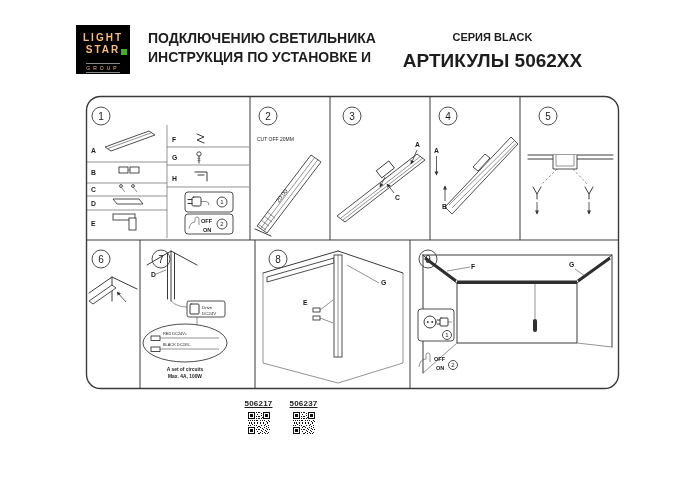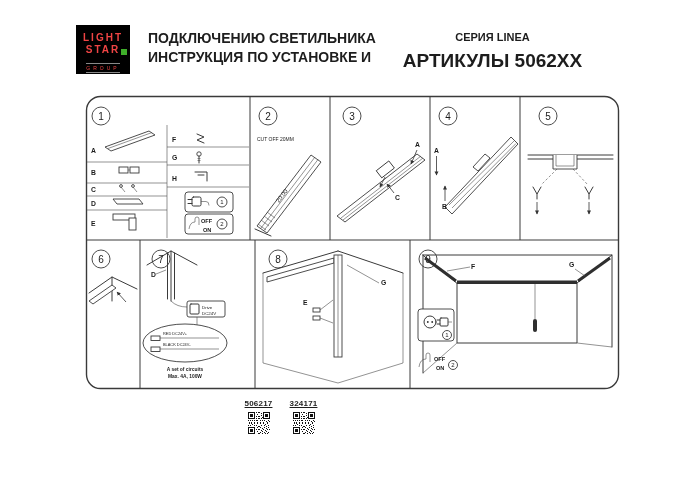--- a/index.html
+++ b/index.html
@@ -1,21 +1,21 @@
 <!DOCTYPE html>
 <html><head>
 <meta charset="utf-8">
 <style>
   html,body{margin:0;padding:0;background:#fff;}
   .page{position:relative;width:700px;height:495px;background:#fff;overflow:hidden;
         font-family:"Liberation Sans",sans-serif;color:#1d1d1d;}
 
   
   .logo{position:absolute;left:76px;top:25px;width:54px;height:49px;background:#000;
-        color:#ef4444;text-align:center;padding-top:7px;box-sizing:border-box;}
+        color:#fdba74;text-align:center;padding-top:7px;box-sizing:border-box;}
   .logo-line{font-size:10px;font-weight:bold;letter-spacing:2px;line-height:12px;}
   .logo-group{font-size:5px;letter-spacing:3px;margin-top:3px;border-top:0.5px solid #888;
         border-bottom:0.5px solid #888;display:inline-block;padding:1px 0;}
   .logo-square{position:absolute;right:3px;top:24px;width:6px;height:6px;background:#3fae2a;}
 
   
   .title{position:absolute;left:148px;top:29px;font-size:14px;font-weight:bold;
          line-height:19px;color:#1d1d1d;}
   .series-block{position:absolute;left:400px;top:31px;width:185px;text-align:center;}
   .series{font-size:11px;font-weight:bold;}
@@ -67,21 +67,21 @@
     <div class="logo-line">STAR</div>
     <div class="logo-group">GROUP</div>
     <span class="logo-square"></span>
   </div>
 
   <div class="title">
     <div>ПОДКЛЮЧЕНИЮ СВЕТИЛЬНИКА</div>
     <div>ИНСТРУКЦИЯ ПО УСТАНОВКЕ И</div>
   </div>
   <div class="series-block">
-    <div class="series">СЕРИЯ LINEA</div>
+    <div class="series">СЕРИЯ BLACK</div>
     <div class="articles-label">АРТИКУЛЫ 5062XX</div>
   </div>
 
   <svg class="diagram" width="535" height="295" viewBox="0 0 535 295">
     <defs>
       <marker id="ah" markerWidth="6" markerHeight="6" refX="4.5" refY="2.5" orient="auto">
         <path d="M0,0L5,2.5L0,5z" fill="#333"></path>
       </marker>
     </defs>
 
@@ -347,20 +347,20 @@
   </svg>
 
   <div class="articles-row">
     <div class="article">
       <div class="code">506217</div>
       <svg class="qr" viewBox="0 0 21 21">
           <use href="#qr-pattern"></use>
         </svg>
     </div>
     <div class="article">
-      <div class="code">324171</div>
+      <div class="code">506237</div>
       <svg class="qr" viewBox="0 0 21 21">
           <use href="#qr-pattern"></use>
         </svg>
     </div>
   </div>
 
 </div>
 
 </body></html>

